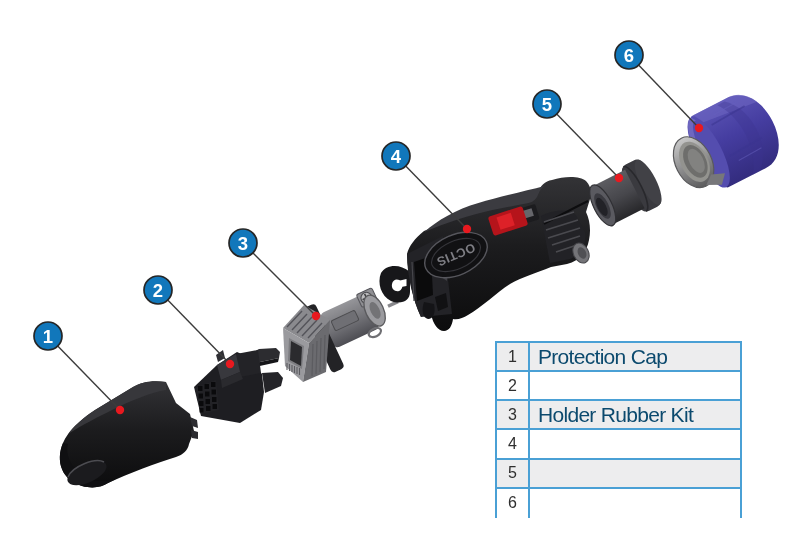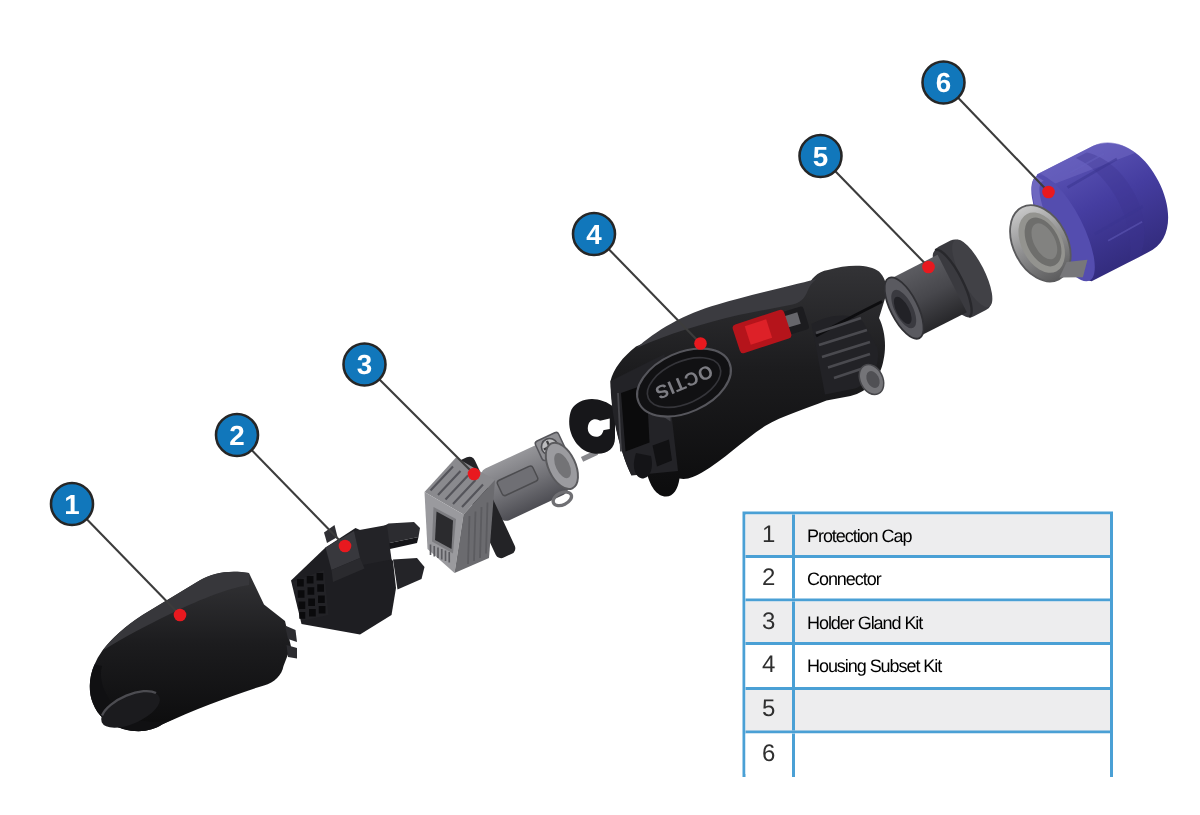--- a/index.html
+++ b/index.html
@@ -4,21 +4,21 @@
 <style>
 html,body{margin:0;padding:0;width:800px;height:543px;background:#ffffff;overflow:hidden;
 font-family:"Liberation Sans",sans-serif;}
 #stage{position:absolute;left:0;top:0;width:800px;height:543px;}
 #tbl{position:absolute;left:495px;top:341px;width:247px;height:177px;
 border:2px solid #4aa0d5;box-sizing:border-box;}
 .row{display:flex;height:29.17px;box-sizing:border-box;border-bottom:2px solid #4aa0d5;}
 .row:last-child{border-bottom:none;}
 .num{width:33px;border-right:2px solid #4aa0d5;box-sizing:border-box;display:flex;
 align-items:center;justify-content:center;font-size:16px;color:#2f2f2f;}
-.lab{flex:1;display:flex;align-items:center;padding-left:8px;font-size:12px;letter-spacing:-0.7px;color:#000000;white-space:nowrap;overflow:hidden;}
+.lab{flex:1;display:flex;align-items:center;padding-left:8px;font-size:21px;letter-spacing:-0.7px;color:#0c4a6e;white-space:nowrap;overflow:hidden;}
 .odd{background:#ededee;}
 .even{background:#ffffff;}
 </style>
 </head>
 <body>
 <svg id="stage" width="800" height="543" viewBox="0 0 800 543">
 <defs>
 <linearGradient id="gBlk" x1="0" y1="0" x2="0" y2="1">
  <stop offset="0" stop-color="#333336"></stop>
         <stop offset="0.45" stop-color="#1c1c1e"></stop>
@@ -225,29 +225,27 @@
 </g>
 </svg>
 
 <div id="tbl">
  <div class="row odd">
       <div class="num">1</div>
       <div class="lab">Protection Cap</div>
     </div>
  <div class="row even">
       <div class="num">2</div>
-      <div class="lab">Connector</div>
     </div>
  <div class="row odd">
       <div class="num">3</div>
-      <div class="lab">Holder Gland Kit</div>
+      <div class="lab">Holder Rubber Kit</div>
     </div>
  <div class="row even">
       <div class="num">4</div>
-      <div class="lab">Housing Subset Kit</div>
     </div>
  <div class="row odd">
       <div class="num">5</div>
     </div>
  <div class="row even">
       <div class="num">6</div>
     </div>
 </div>
 
 </body></html>

